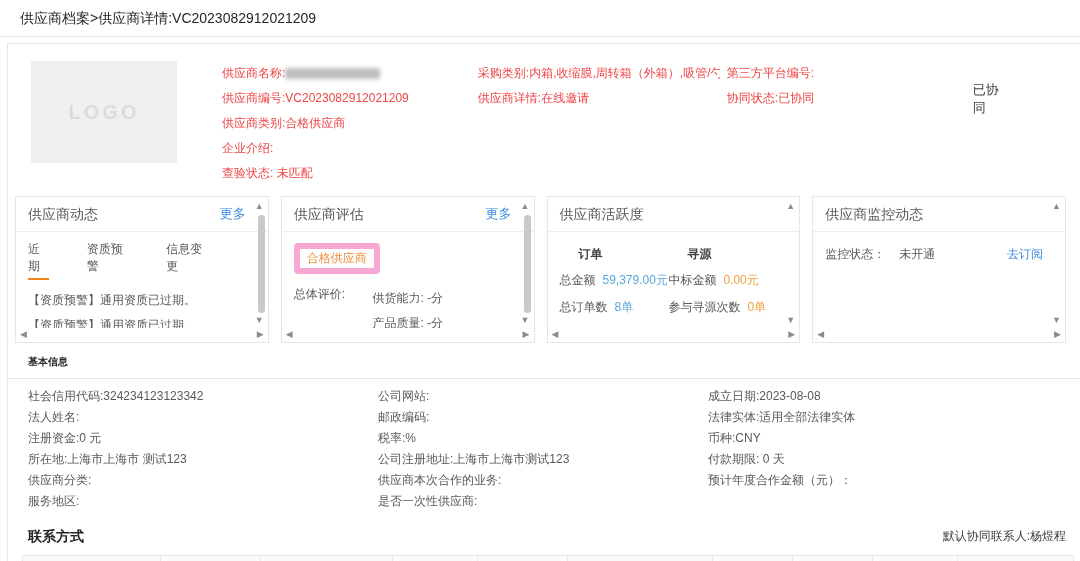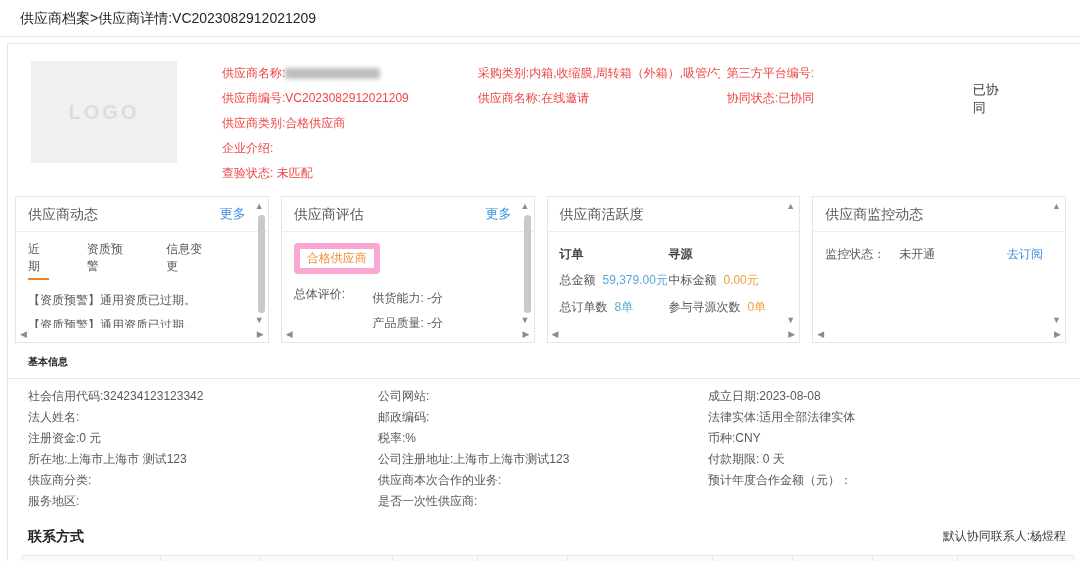--- a/index.html
+++ b/index.html
@@ -47,21 +47,21 @@
   
   .qual-badge { display:inline-block; border:6px solid #f9a8d4; color:#ef8f3d;
     border-radius:4px; padding:1px 7px; font-size:12px; margin:2px 0 12px; }
   .eval-wrap { display:flex; }
   .eval-left { width:62px; }
   .eval-line { line-height:25px; }
   .elabel { display:inline-block; width:68px; text-align:right; }
   
   .act-wrap { display:flex; }
   .act-col { width:50%; }
-  .act-title { font-weight:bold; color:#404040; line-height:26px; }
+  .act-title { font-weight:bold; color:#404040; line-height:26px;margin-left:19px; }
   .act-line { line-height:27px; white-space:nowrap; }
   .val-blue { color:#58a7d8; margin-left:7px; }
   .val-orange { color:#f0a03c; margin-left:7px; }
   
   .mon-row { display:flex; justify-content:space-between; line-height:26px; }
   .mon-label { margin-right:14px; }
   .link-blue { color:#3c8dde; cursor:pointer; }
   
   .section-title { font-size:10px; font-weight:bold; color:#262626;
     padding:12px 14px 9px 20px; border-bottom:1px solid #e8e8e8; }
@@ -90,21 +90,21 @@
     <div class="info-cols">
       <div class="icol icol1">
         <div class="iline"><span>供应商名称:</span><span class="blur" style="width:95px"></span></div>
         <div class="iline">供应商编号:VC2023082912021209</div>
         <div class="iline">供应商类别:合格供应商</div>
         <div class="iline">企业介绍:</div>
         <div class="iline">查验状态: 未匹配</div>
       </div>
       <div class="icol icol2">
         <div class="iline">采购类别:内箱,收缩膜,周转箱（外箱）,吸管/勺,外包装配置...</div>
-        <div class="iline">供应商名称:在线邀请</div>
+        <div class="iline">供应商详情:在线邀请</div>
       </div>
       <div class="icol icol3">
         <div class="iline">第三方平台编号:</div>
         <div class="iline">协同状态:已协同</div>
       </div>
       <div class="collab-badge">已协同</div>
     </div>
   </div>
 
   <div class="cards">

